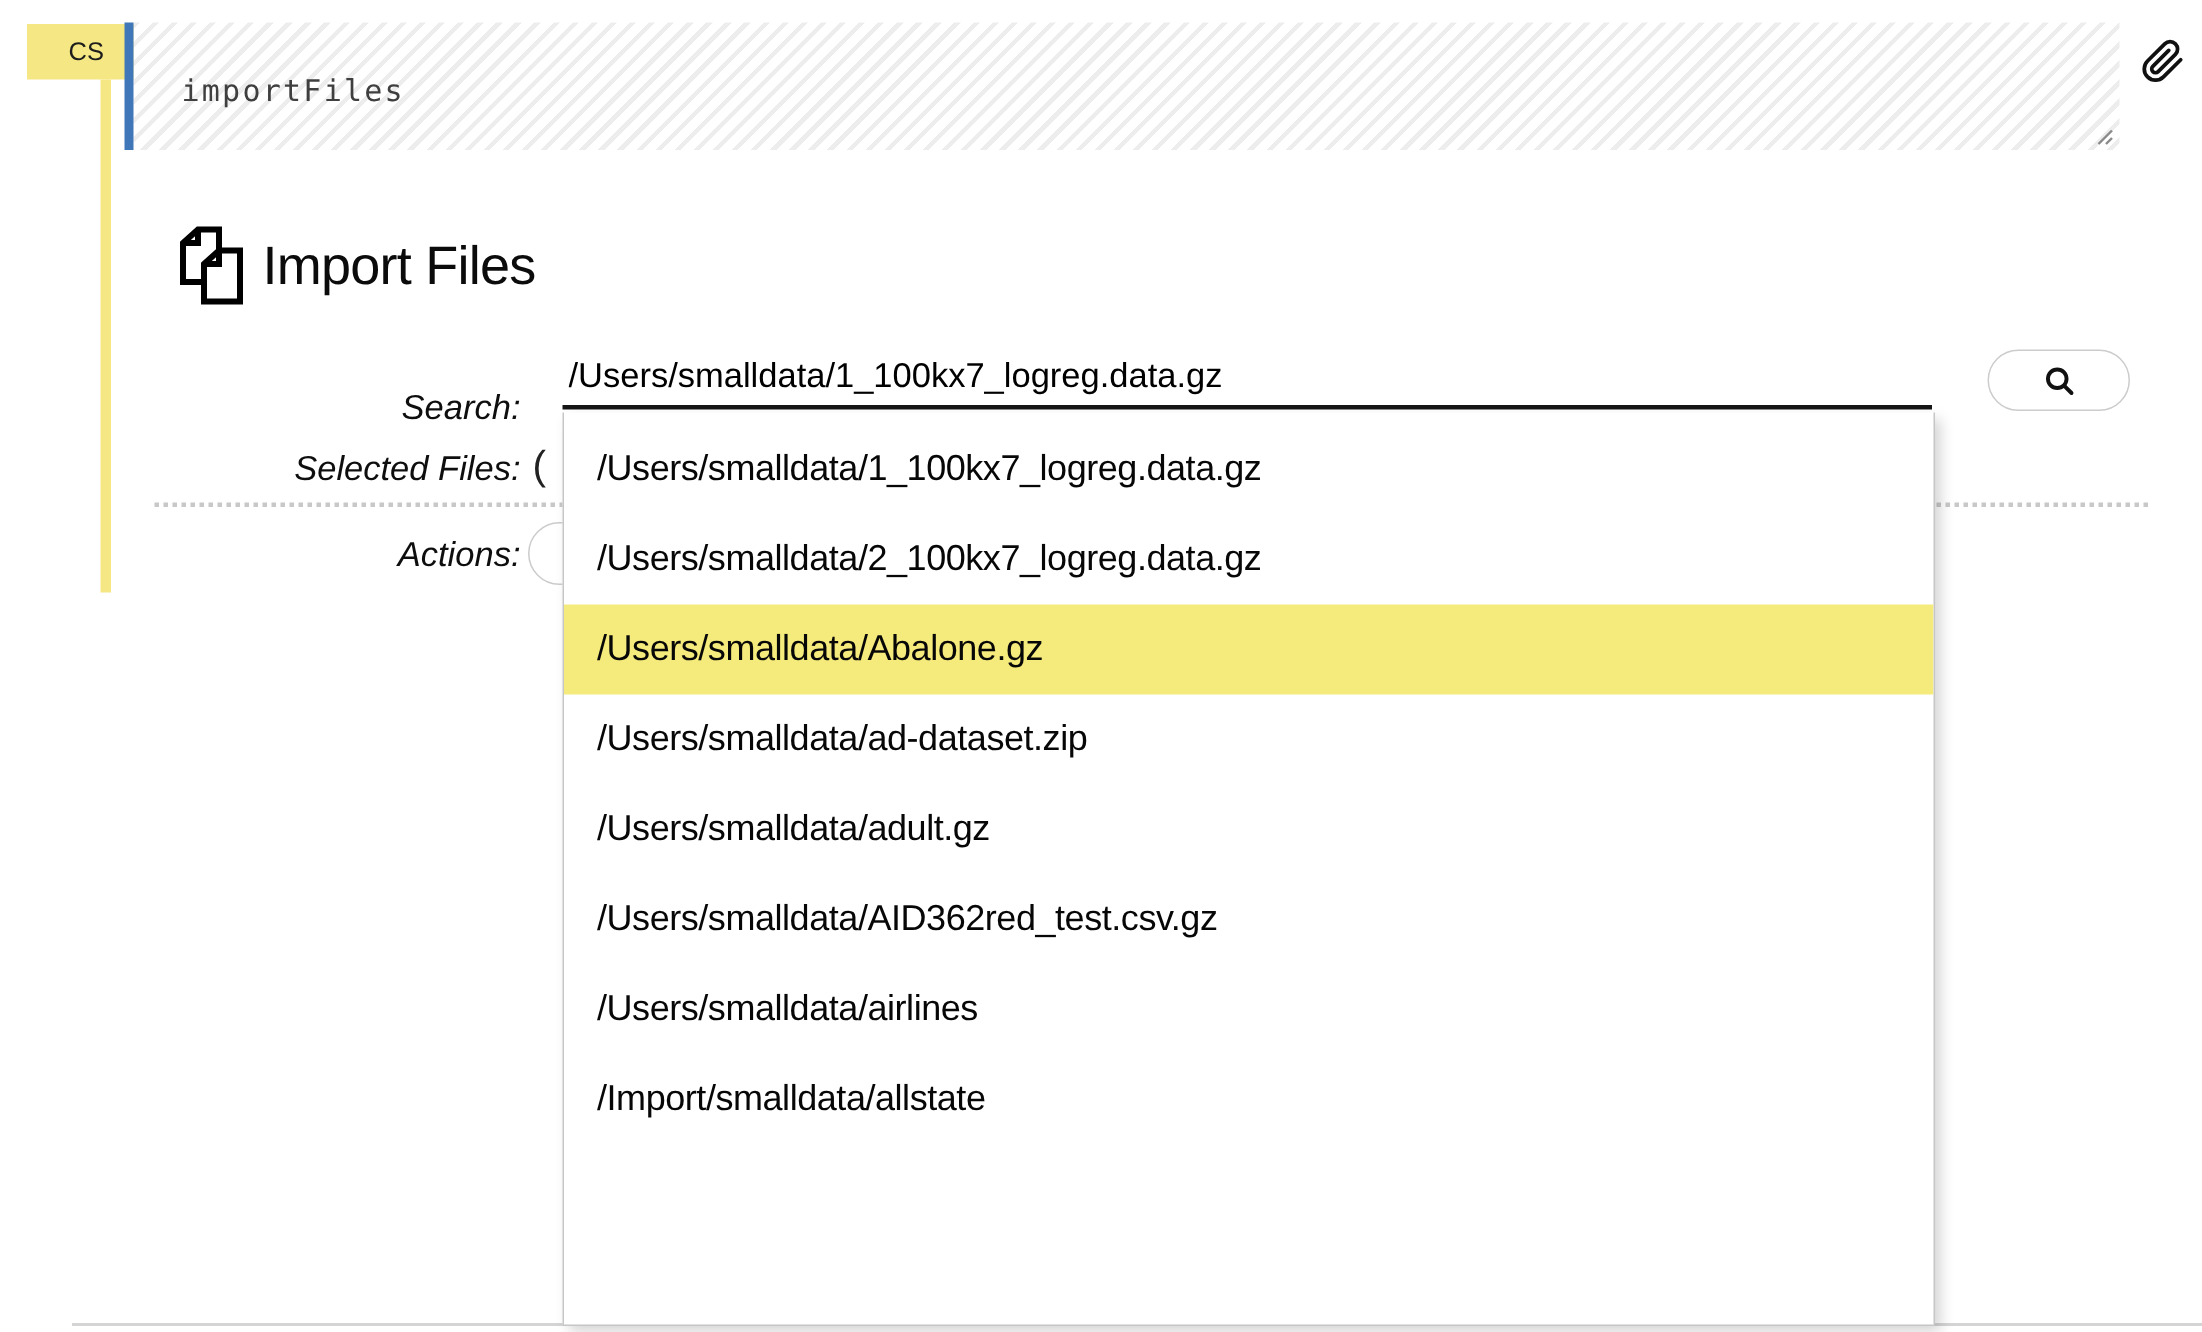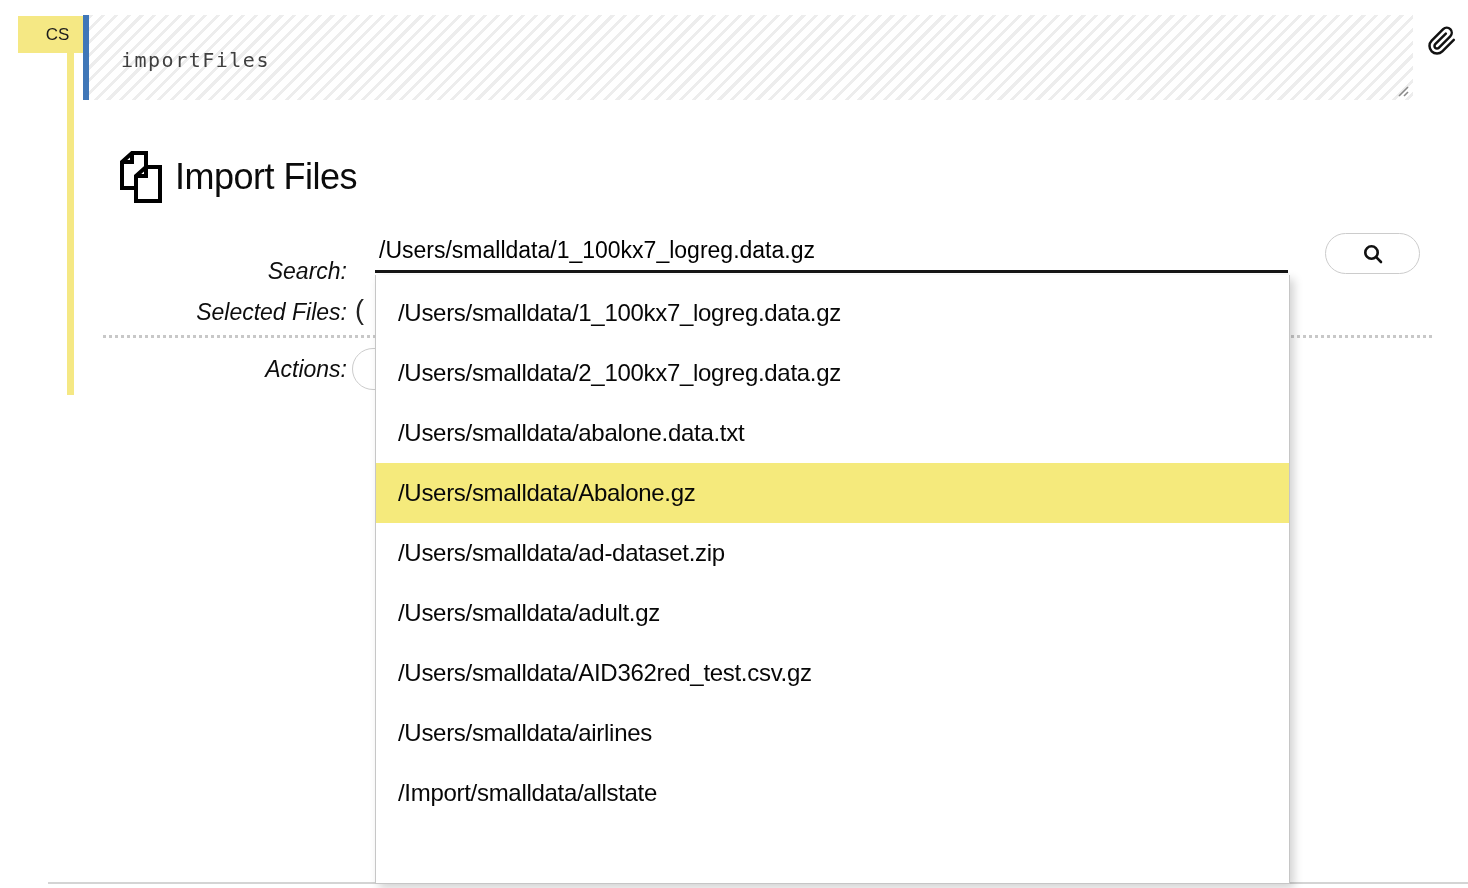--- a/index.html
+++ b/index.html
@@ -184,23 +184,20 @@
 <div class="dropdown">
 
     <div class="dropdown-item">
       <span>/Users/smalldata/1_100kx7_logreg.data.gz</span>
     </div>
 
     <div class="dropdown-item">
       <span>/Users/smalldata/2_100kx7_logreg.data.gz</span>
     </div>
 
-    <div class="dropdown-item">
-      <span>/Users/smalldata/abalone.data.txt</span>
-    </div>
 
     <div class="dropdown-item highlighted">
       <span>/Users/smalldata/Abalone.gz</span>
     </div>
 
     <div class="dropdown-item">
       <span>/Users/smalldata/ad-dataset.zip</span>
     </div>
 
 

